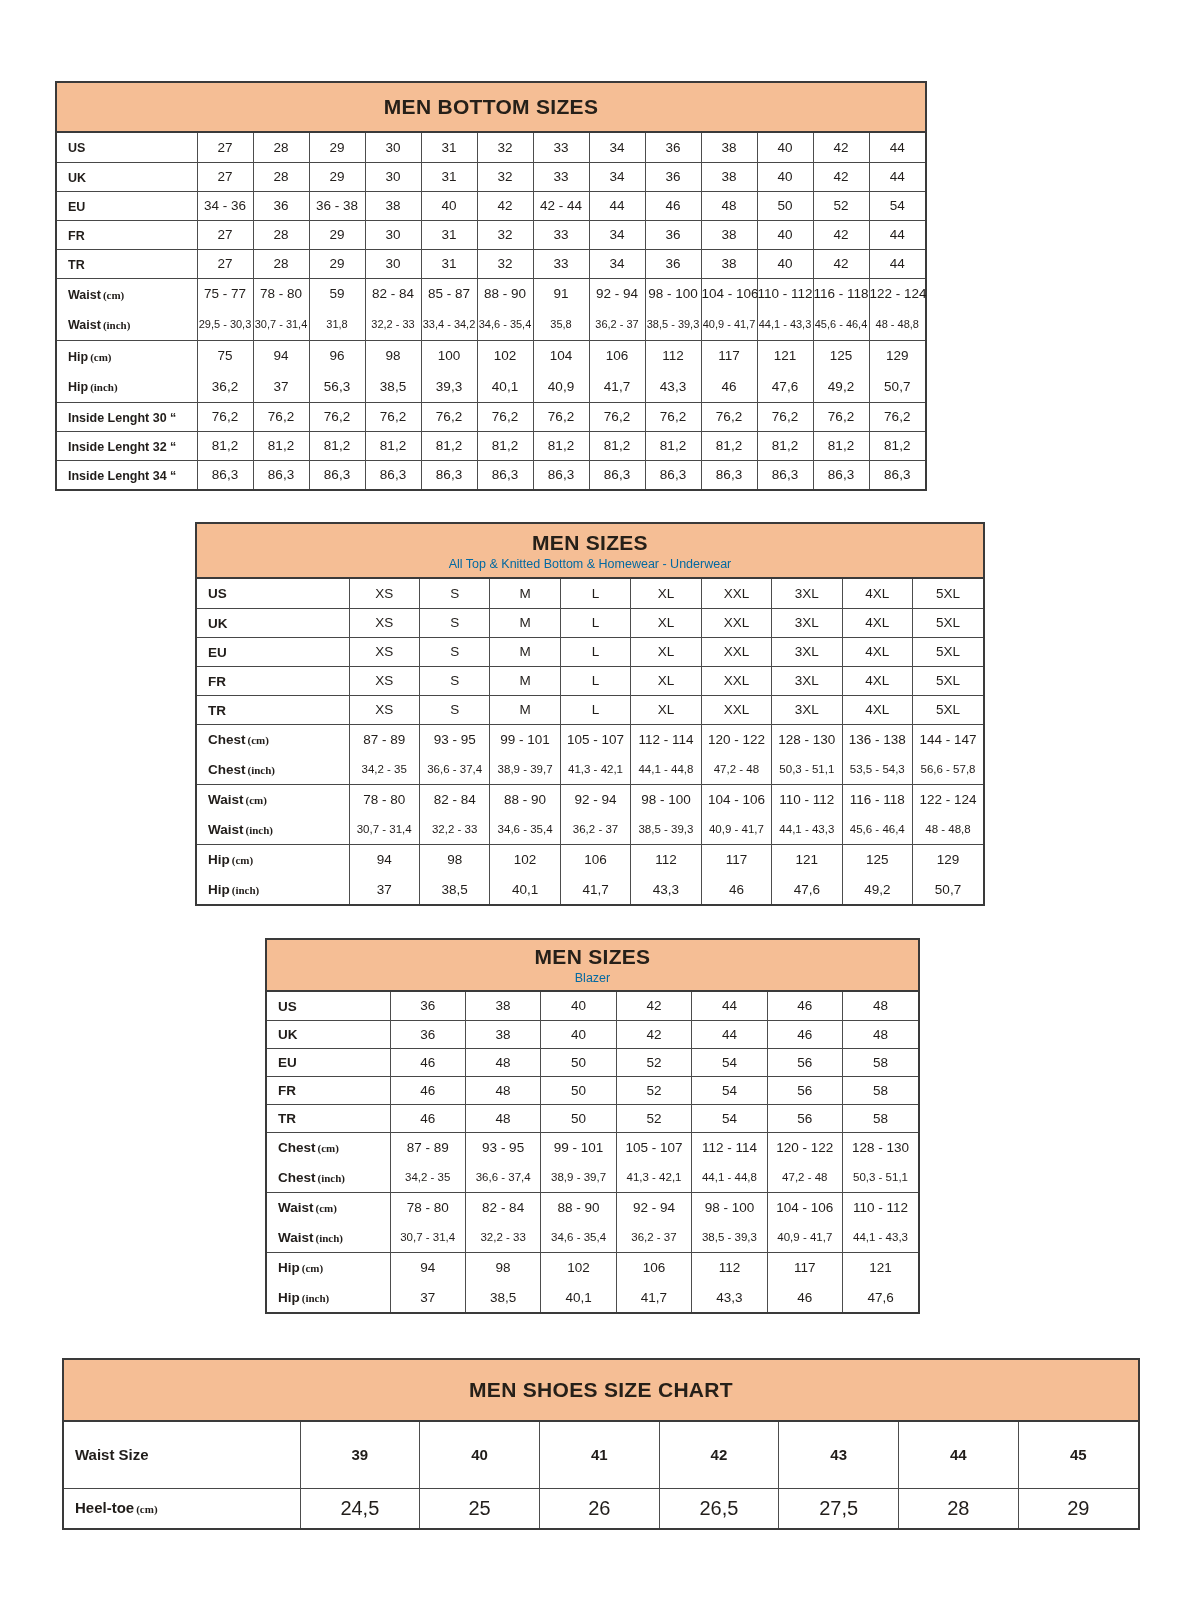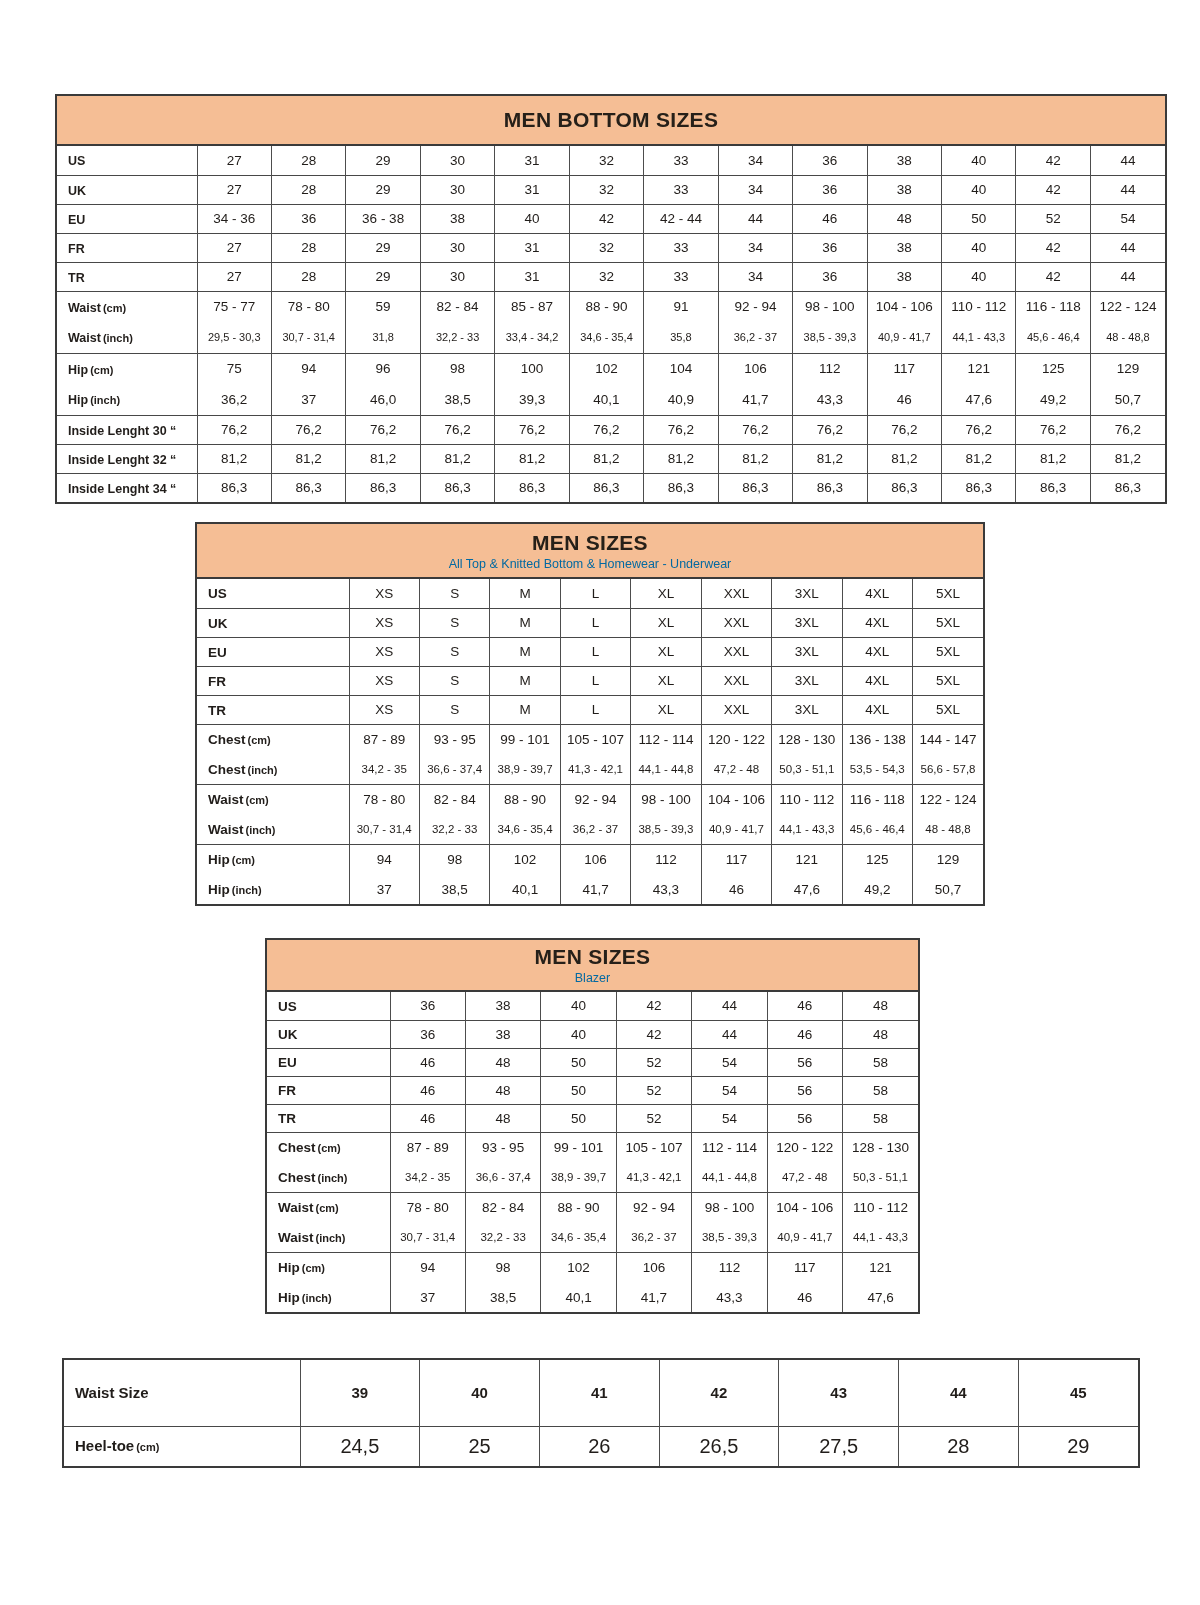--- a/index.html
+++ b/index.html
@@ -16,36 +16,36 @@
     border-bottom:2px solid #3a3a3a;box-sizing:border-box;
   }
   .tbl-title{font-weight:bold;font-size:21px;letter-spacing:.3px;color:#262019;}
   .tbl-subtitle{font-weight:normal;font-size:12.5px;margin-top:2px;color:#0369a1;}
   table{width:100%;border-collapse:collapse;table-layout:fixed;}
   th,td{padding:0;vertical-align:middle;box-sizing:border-box;}
   th{text-align:left;padding-left:11px;white-space:nowrap;margin-top:44px;}
   td{text-align:center;border-left:1px solid #4d4d4d;white-space:nowrap;}
   tbody tr.grp-top th, tbody tr.grp-top td{border-top:1.5px solid #474747;}
   .lbl-main{font-weight:bold;}
-  .lbl-sub{font-weight:bold;font-size:11px;margin-left:2px;}
+  .lbl-sub{font-weight:bold;font-size:11px;margin-left:2px;font-family:Liberation Serif, serif;}
   .t1 .lbl-main{font-size:12.5px;}
   .t1 td{font-size:13.5px;}
   .t1 tr.small td{font-size:11px;}
   .t2 .lbl-main,.t3 .lbl-main{font-size:13.5px;}
   .t2 td,.t3 td{font-size:13.5px;}
   .t2 tr.small td,.t3 tr.small td{font-size:11.5px;}
   .t4 .lbl-main{font-size:15px;}
   .t4 td{font-size:20px;}
   .t4 tr.bold td{font-weight:bold;font-size:15px;}
 </style>
 </head>
 <body>
 
 <div id="tables-root">
-    <div class="size-table t1" style="left: 55px; top: 94px; width: 1112px;">
+    <div class="size-table t1" style="left: 55px; top: 81px; width: 872px;">
       <div class="tbl-header" style="height: 50px; background: rgb(245, 190, 149);">
         <div class="tbl-title">MEN BOTTOM SIZES</div>
       </div>
       <table>
         <colgroup>
           <col style="width: 140px;">
           <col>
           <col>
           <col>
           <col>
@@ -197,21 +197,21 @@
             <td>112</td>
             <td>117</td>
             <td>121</td>
             <td>125</td>
             <td>129</td>
           </tr>
           <tr class="" style="height: 31px;">
             <th><span class="lbl-main">Hip</span><span class="lbl-sub">(inch)</span></th>
             <td>36,2</td>
             <td>37</td>
-            <td>46,0</td>
+            <td>56,3</td>
             <td>38,5</td>
             <td>39,3</td>
             <td>40,1</td>
             <td>40,9</td>
             <td>41,7</td>
             <td>43,3</td>
             <td>46</td>
             <td>47,6</td>
             <td>49,2</td>
             <td>50,7</td>
@@ -579,20 +579,23 @@
             <td>40,1</td>
             <td>41,7</td>
             <td>43,3</td>
             <td>46</td>
             <td>47,6</td>
           </tr>
         </tbody>
       </table>
     </div>
     <div class="size-table t4" style="left: 62px; top: 1358px; width: 1078px;">
+      <div class="tbl-header" style="height: 62px; background: rgb(245, 190, 149);">
+        <div class="tbl-title">MEN SHOES SIZE CHART</div>
+      </div>
       <table>
         <colgroup>
           <col style="width: 236px;">
           <col>
           <col>
           <col>
           <col>
           <col>
           <col>
           <col>

